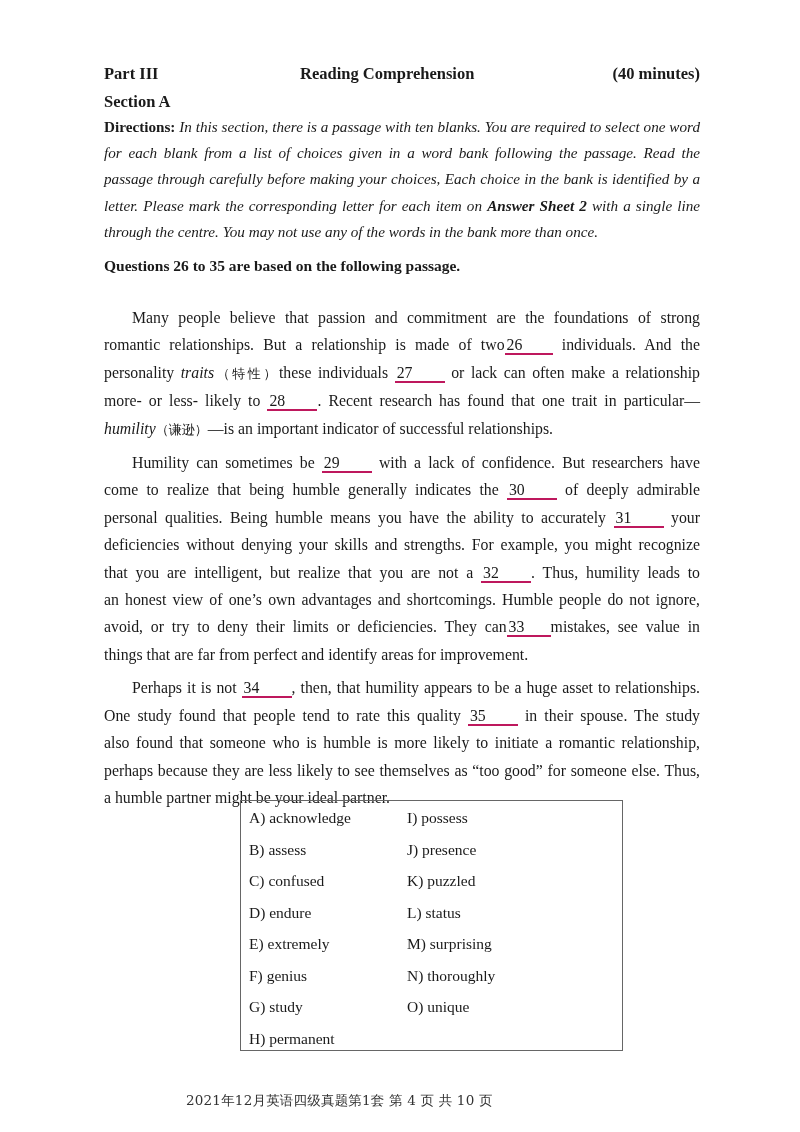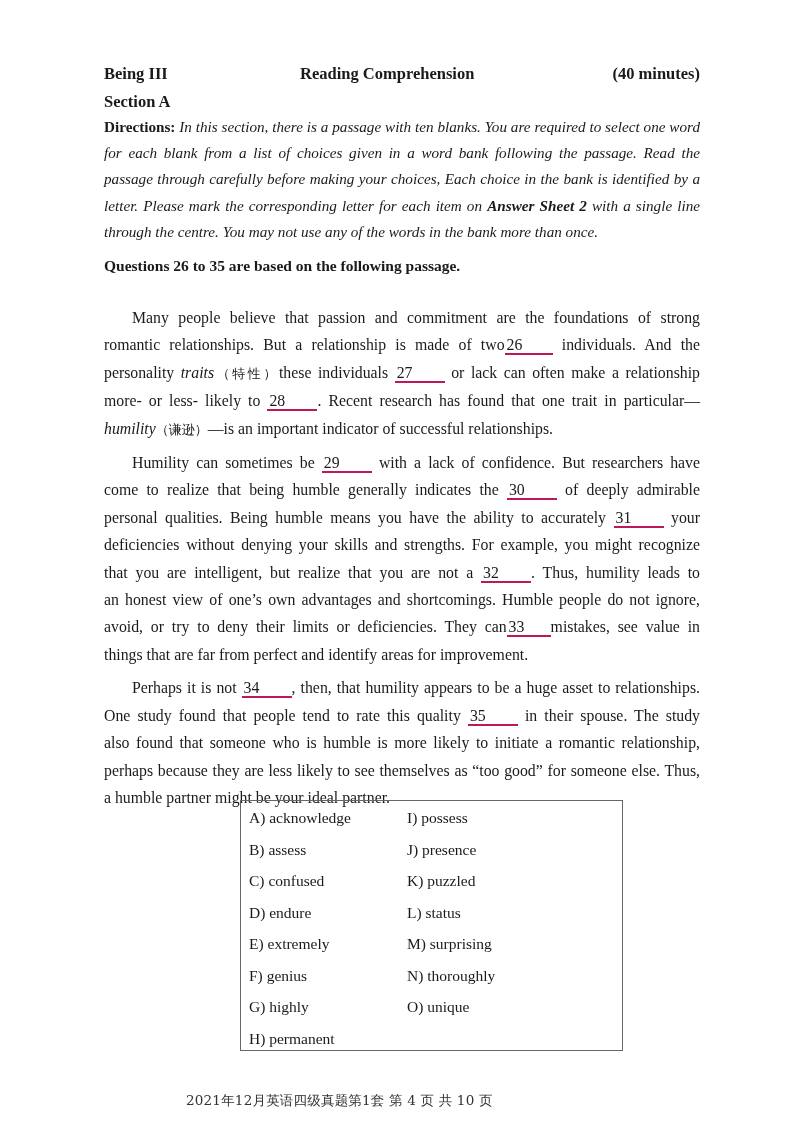--- a/index.html
+++ b/index.html
@@ -64,21 +64,21 @@
     font-size: 13.5px; color: #333; letter-spacing: 0.2px;
     font-family: "DejaVu Serif", serif;
   }
 </style>
 </head>
 <body>
 
 <div class="page">
 
   <div class="header-row">
-    <span class="part">Being III</span>
+    <span class="part">Part III</span>
     <span class="title">Reading Comprehension</span>
     <span class="time">(40 minutes)</span>
   </div>
 
   <div class="section-label">Section A</div>
 
   <div class="directions">
     <span class="dir-label">Directions:</span><span class="dir-text"> In this section, there is a passage with ten blanks. You are required to select one word for each blank from a list of choices given in a word bank following the passage. Read the passage through carefully before making your choices, Each choice in the bank is identified by a letter. Please mark the corresponding letter for each item on </span><span class="dir-bold">Answer Sheet 2</span><span class="dir-text"> with a single line through the centre. You may not use any of the words in the bank more than once.</span>
   </div>
 
@@ -113,21 +113,21 @@
 </div>
 
 <div class="word-bank">
   <div class="col left">
     <div class="item">A) acknowledge</div>
     <div class="item">B) assess</div>
     <div class="item">C) confused</div>
     <div class="item">D) endure</div>
     <div class="item">E) extremely</div>
     <div class="item">F) genius</div>
-    <div class="item">G) highly</div>
+    <div class="item">G) study</div>
     <div class="item">H) permanent</div>
   </div>
   <div class="col right">
     <div class="item">I) possess</div>
     <div class="item">J) presence</div>
     <div class="item">K) puzzled</div>
     <div class="item">L) status</div>
     <div class="item">M) surprising</div>
     <div class="item">N) thoroughly</div>
     <div class="item">O) unique</div>

